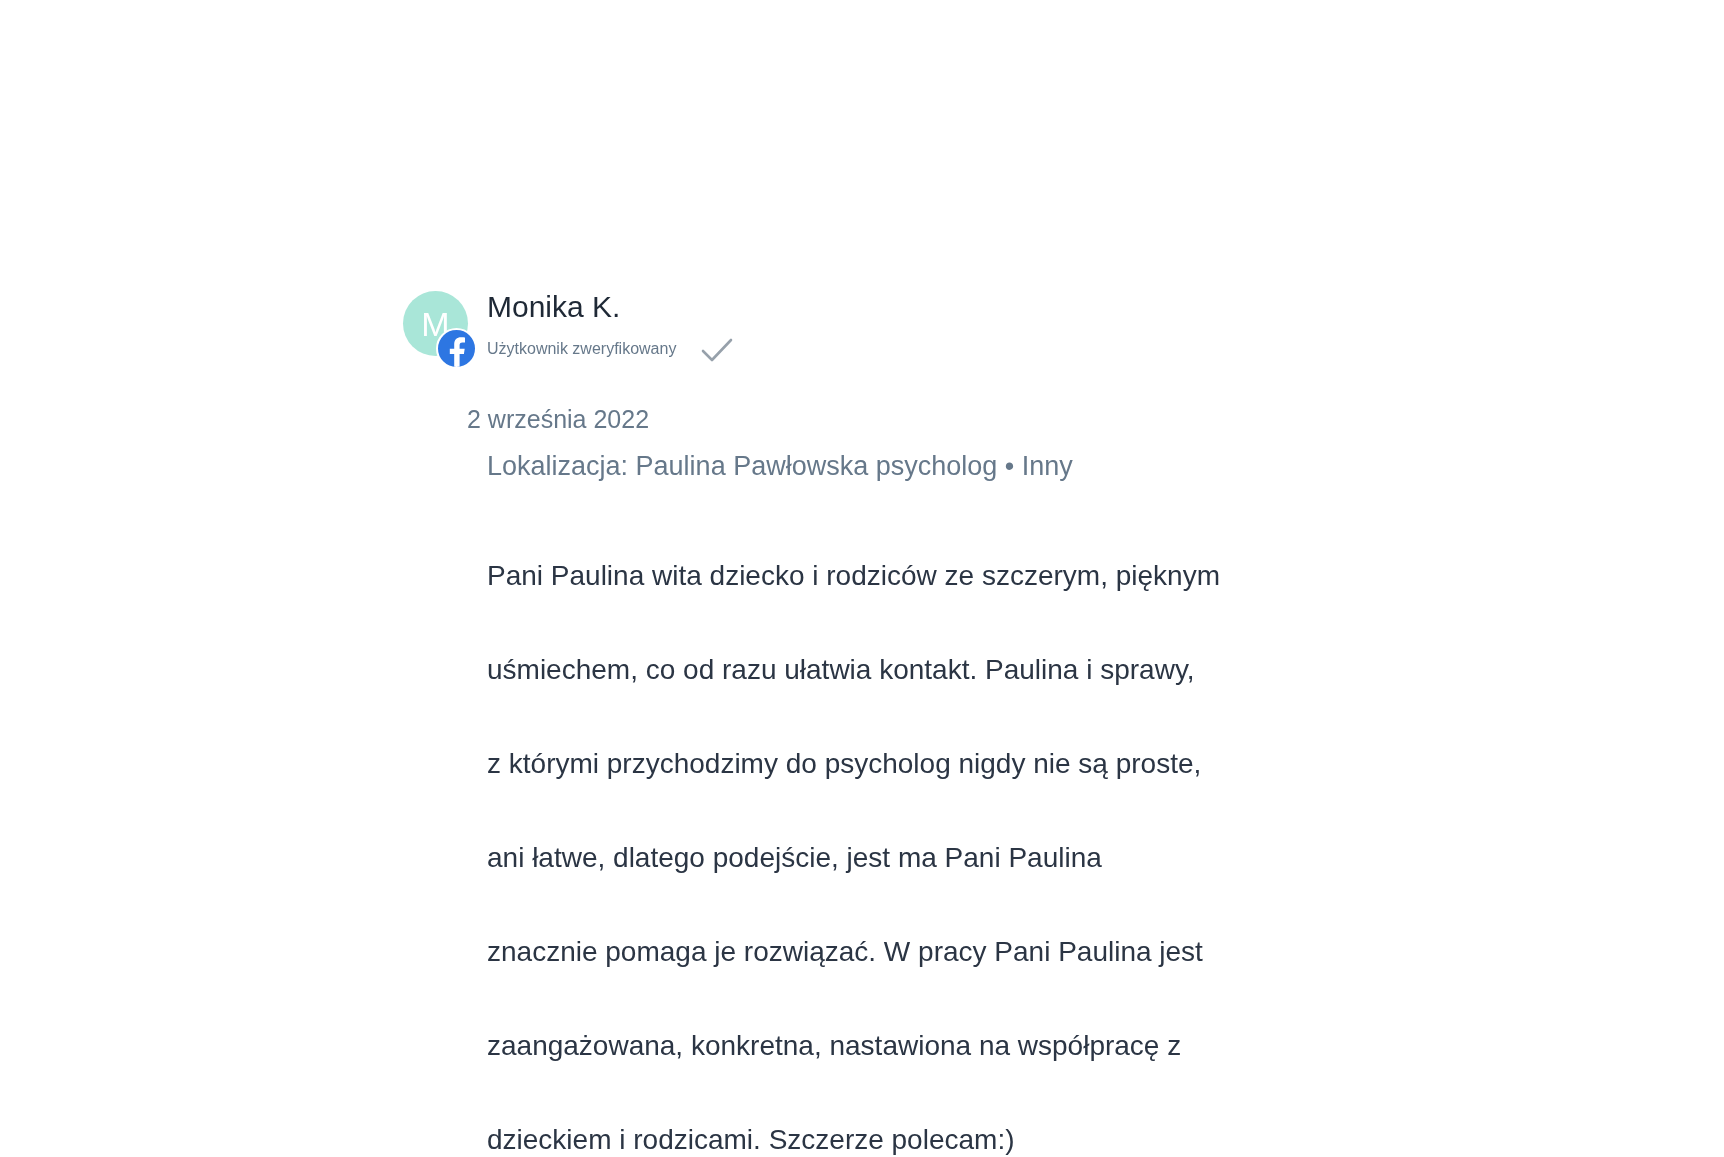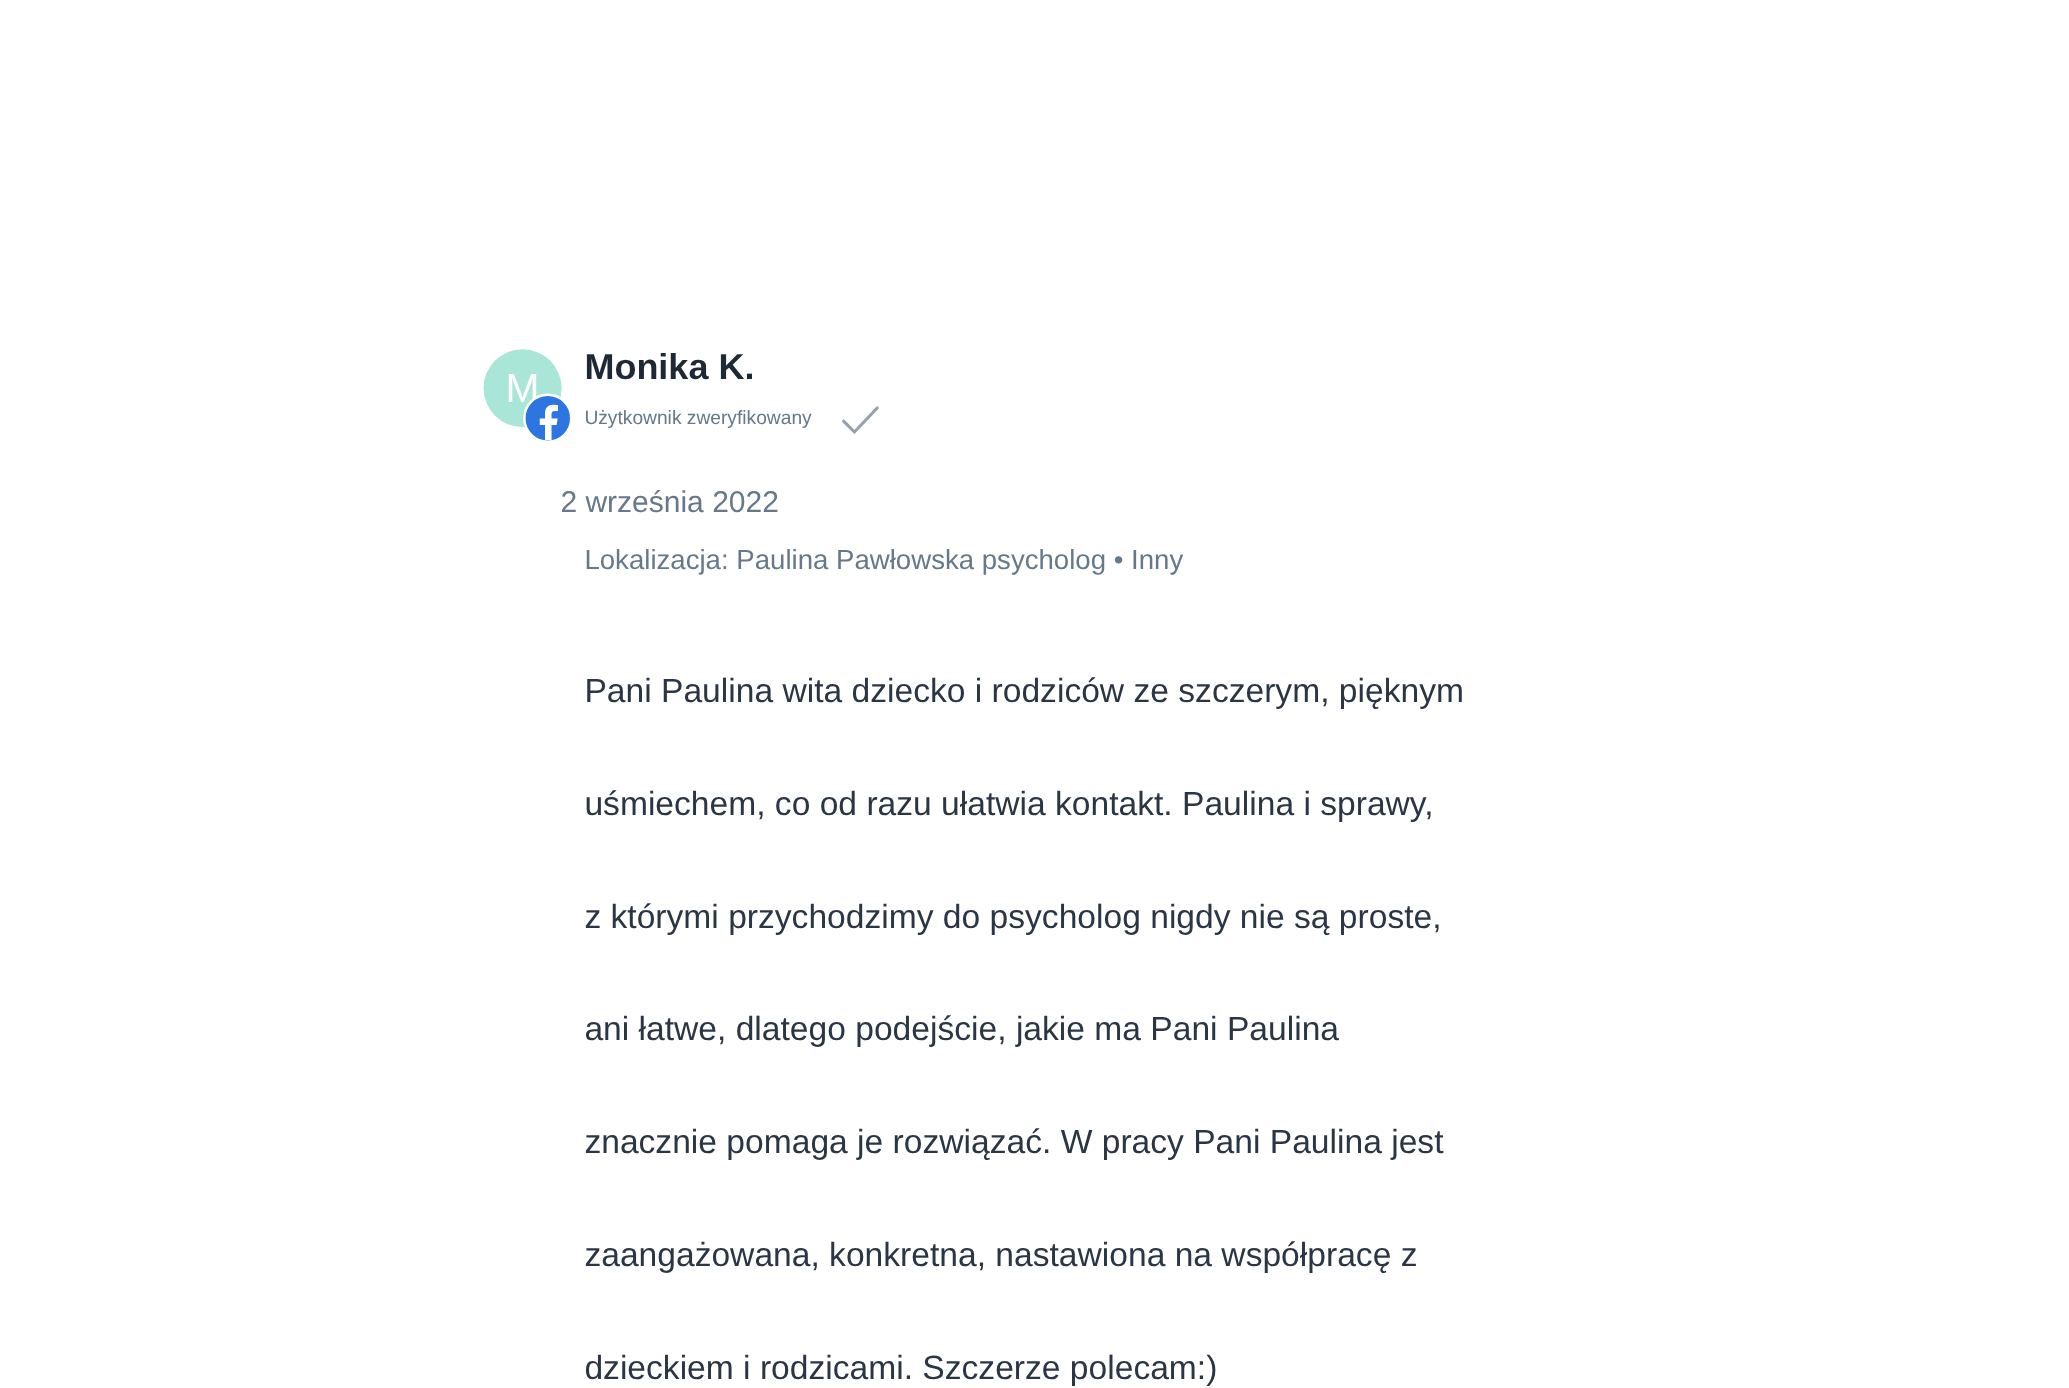--- a/index.html
+++ b/index.html
@@ -50,21 +50,20 @@
   .fb-badge svg { display: block; width: 37px; height: 37px; }
 
   
   .author {
     position: absolute;
     left: 487px;
     top: 290px;
     font-size: 30px;
     line-height: 34px;
     color: var(--primary-text, #1f2936);
-    font-weight: bold;
   }
   .verified-row {
     position: absolute;
     left: 487px;
     top: 334px;
     display: flex;
     align-items: center;
   }
   .verified-label {
     font-size: 16px;
@@ -78,21 +77,21 @@
     left: 467px;
     top: 404px;
     font-size: 25px;
     line-height: 30px;
     color: var(--secondary-text, #66788a);
   }
   .review-location {
     position: absolute;
     left: 487px;
     top: 451px;
-    font-size: 23px;
+    font-size: 27px;
     line-height: 30px;
     color: var(--secondary-text, #66788a);
     text-align: center;
   }
 
   
   .review-body {
     position: absolute;
     left: 487px;
     top: 505px;
@@ -131,19 +130,19 @@
   </div>
 
   <div class="review-date">2 września 2022</div>
 
   <div class="review-location">Lokalizacja: Paulina Pawłowska psycholog • Inny</div>
 
   <div class="review-body">
     <div class="review-line">Pani Paulina wita dziecko i rodziców ze szczerym, pięknym</div>
     <div class="review-line">uśmiechem, co od razu ułatwia kontakt. Paulina i sprawy,</div>
     <div class="review-line">z którymi przychodzimy do psycholog nigdy nie są proste,</div>
-    <div class="review-line">ani łatwe, dlatego podejście, jakie ma Pani Paulina</div>
+    <div class="review-line">ani łatwe, dlatego podejście, jest ma Pani Paulina</div>
     <div class="review-line">znacznie pomaga je rozwiązać. W pracy Pani Paulina jest</div>
     <div class="review-line">zaangażowana, konkretna, nastawiona na współpracę z</div>
     <div class="review-line">dzieckiem i rodzicami. Szczerze polecam:)</div>
   </div>
 
 </div>
 
 </body></html>

